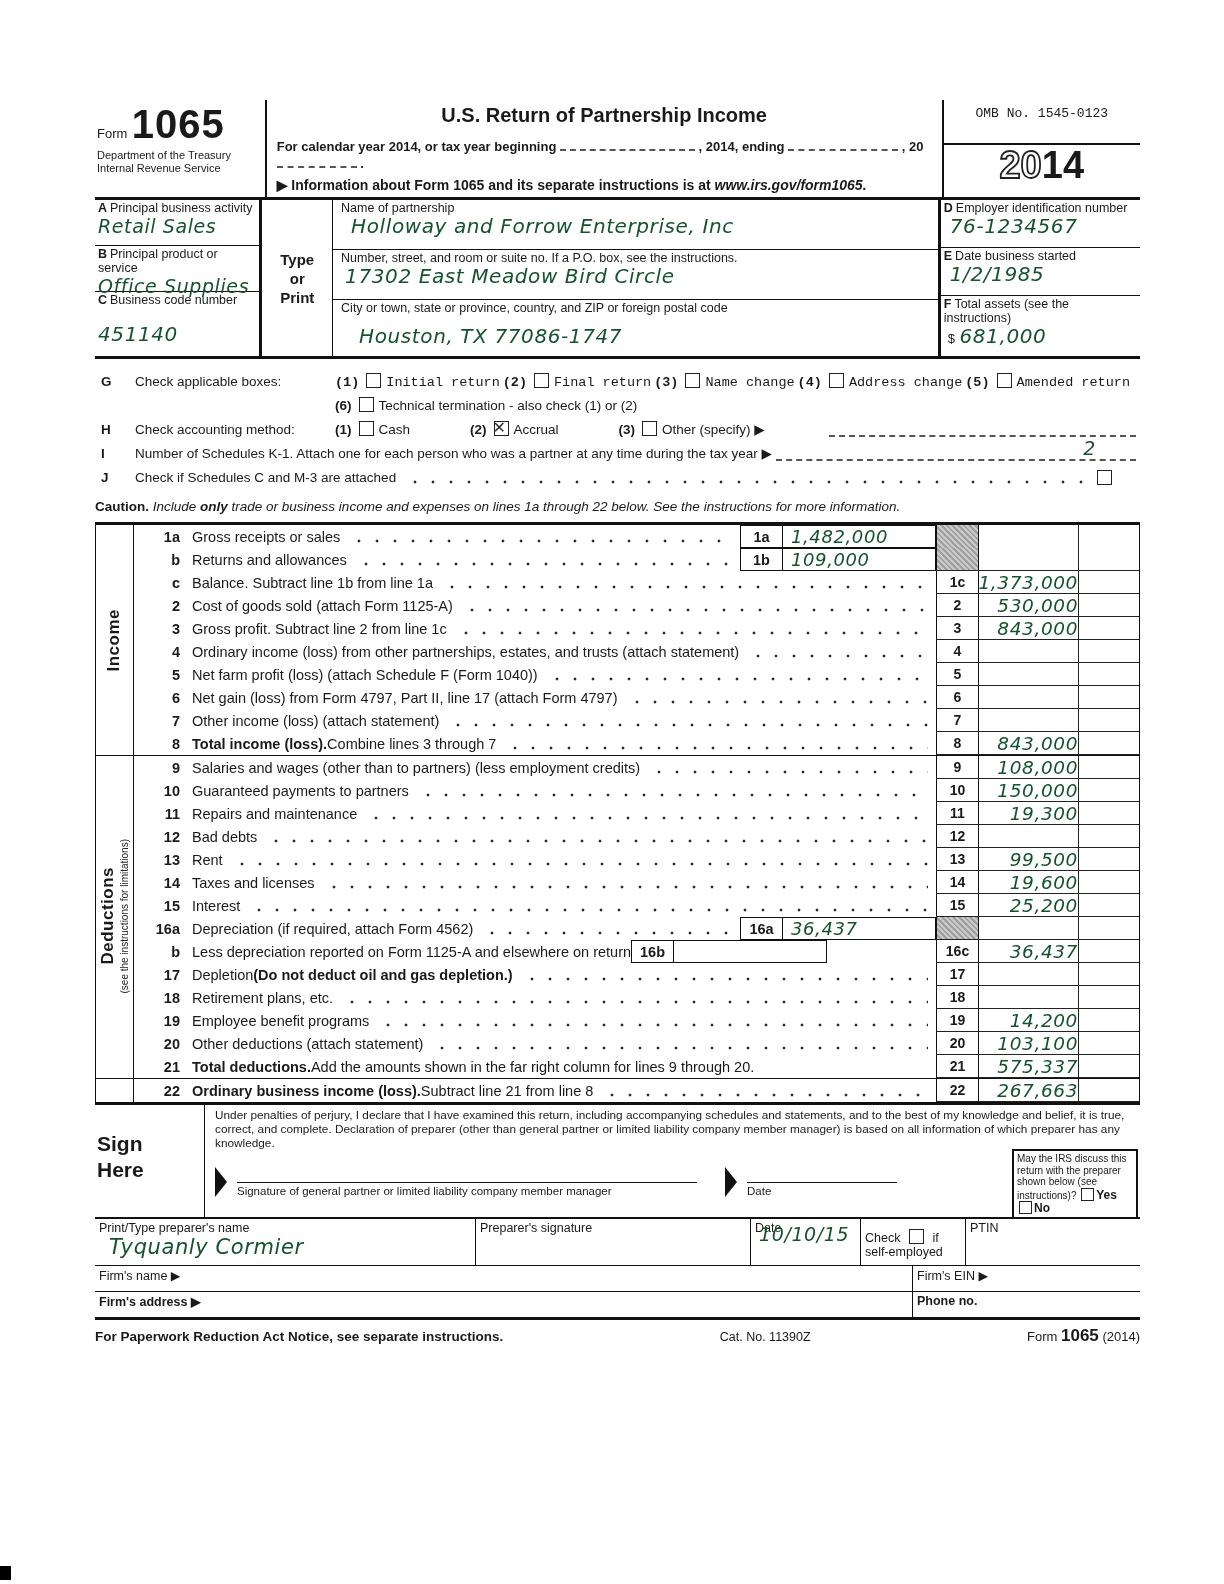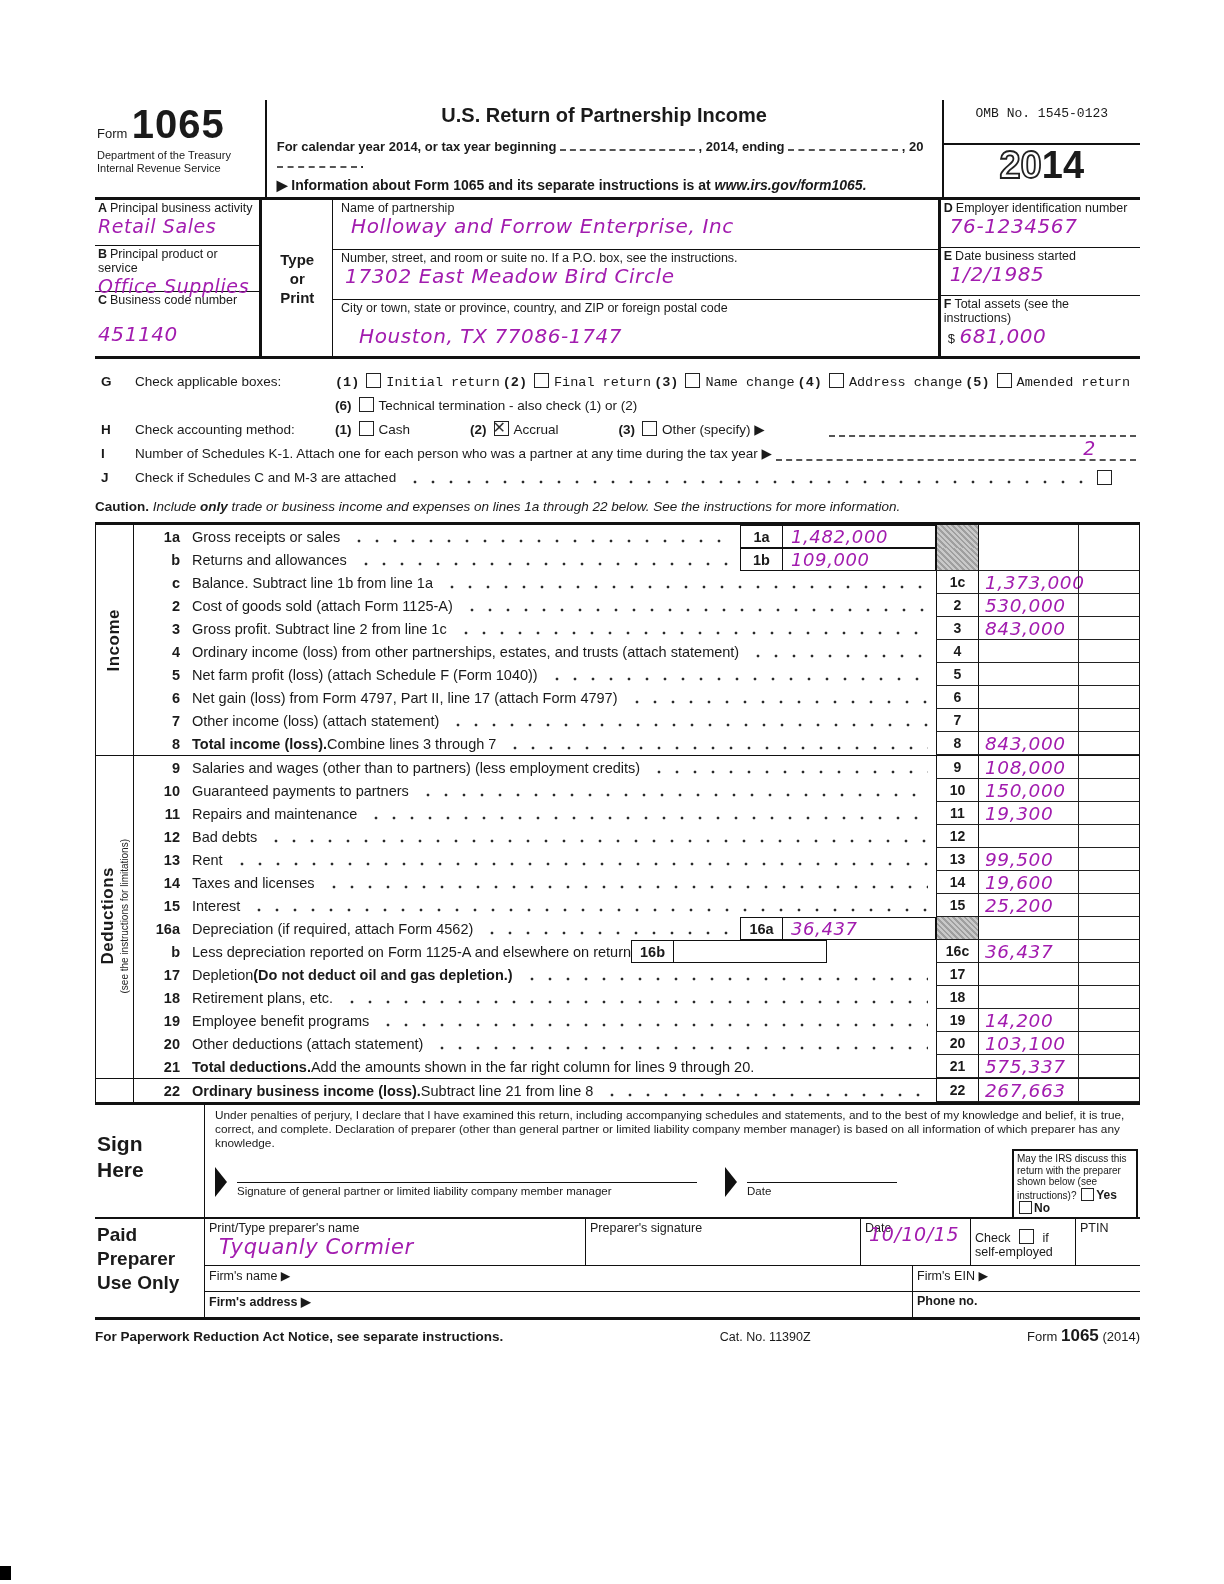--- a/index.html
+++ b/index.html
@@ -2,21 +2,21 @@
 <html><head>
 <meta charset="utf-8">
 <style>
   html,body{margin:0;padding:0;background:#ffffff;}
   .page{position:relative;width:1224px;height:1584px;background:#fff;
         font-family:"Liberation Sans",sans-serif;color:#1a1a1a;overflow:hidden;}
   .content{position:absolute;left:95px;top:100px;width:1045px;}
   .b{font-weight:bold;}
   .i{font-style:italic;}
   
-  .hw{font-family:"DejaVu Sans",sans-serif;font-style:italic;color:#a21caf;letter-spacing:.6px;}
+  .hw{font-family:"DejaVu Sans",sans-serif;font-style:italic;color:#14532d;letter-spacing:.6px;}
   
   .cb{display:inline-block;width:13px;height:13px;border:1.5px solid #222;background:#fff;
       position:relative;vertical-align:-2px;margin:0 5px;}
   .cb.checked::before{content:"✕";position:absolute;left:-2px;top:-4px;font-size:16px;color:#333;}
   
   .lead{flex:1 1 auto;min-width:14px;align-self:stretch;margin:0 8px 5px 10px;
         background-image:radial-gradient(circle,#2a2a2a 1.2px,transparent 1.7px);
         background-size:18px 4px;background-repeat:repeat-x;background-position:left bottom;}
   .dashline{flex:1 1 auto;border-bottom:2px dashed #555;margin:0 4px;height:14px;}
   .blank{display:inline-block;border-bottom:2px dashed #555;height:12px;vertical-align:baseline;}
@@ -73,21 +73,21 @@
   .c-content{flex:1;display:flex;align-items:center;font-size:14.5px;padding-left:12px;overflow:hidden;white-space:nowrap;}
   .lnum{width:34px;text-align:right;font-weight:bold;margin-right:12px;flex:0 0 auto;}
   .ltext{flex:0 0 auto;}
   .ibox{display:flex;flex:0 0 auto;border:1.5px solid #111;height:100%;box-sizing:border-box;}
   .ibox-num{width:42px;display:flex;align-items:center;justify-content:center;font-weight:bold;
             border-right:1.5px solid #111;box-sizing:border-box;}
   .ibox-val{width:152px;display:flex;align-items:center;padding-left:8px;font-size:18px;box-sizing:border-box;}
   .c-num{width:42px;flex:0 0 auto;border-left:1.5px solid #111;border-bottom:1px solid #222;
          display:flex;align-items:center;justify-content:center;font-weight:bold;font-size:14px;box-sizing:border-box;}
   .c-amt{width:100px;flex:0 0 auto;border-left:1.5px solid #111;border-bottom:1px solid #222;
-         display:flex;align-items:center;padding-left:6px;box-sizing:border-box;overflow:visible;}
+         display:flex;align-items:center;padding-left:6px;box-sizing:border-box;overflow:visible;justify-content:flex-end;}
   .c-amt .hw{font-size:18.5px;white-space:nowrap;}
   .c-cents{width:62px;flex:0 0 auto;border-left:1px solid #222;border-right:1.5px solid #111;
            border-bottom:1px solid #222;box-sizing:border-box;}
   .c-num.shaded{background:repeating-linear-gradient(45deg,#c9c9c9 0 2px,#9f9f9f 2px 4px);}
   .c-num.nb,.c-amt.nb,.c-cents.nb{border-bottom:none;}
   .vlab{position:absolute;left:0;width:38px;display:flex;align-items:center;justify-content:center;}
   .vlab-income{top:0;height:230px;}
   .vlab-ded{top:230px;height:322px;}
   .vlab span{writing-mode:vertical-rl;transform:rotate(180deg);}
   .vword{font-weight:bold;font-size:17px;letter-spacing:.5px;}
@@ -656,25 +656,20 @@
         </div>
         <div class="maybox">
           <span>May the IRS discuss this return with the preparer shown below (see instructions)?</span>
           <span class="cb"></span><span class="yn">Yes</span>
           <span class="cb"></span><span class="yn">No</span>
         </div>
       </div>
     </div>
 
     <div class="prep">
-      <div class="prep-left">
-        <div class="prepword">Paid</div>
-        <div class="prepword">Preparer</div>
-        <div class="prepword">Use Only</div>
-      </div>
       <div class="prep-main">
         <div class="prow prow1">
           <div class="pcell pname">
             <span>Print/Type preparer's name</span>
             <span class="hw hw-name">Tyquanly Cormier</span>
           </div>
           <div class="pcell psig">
             <span>Preparer's signature</span>
           </div>
           <div class="pcell pdate">

